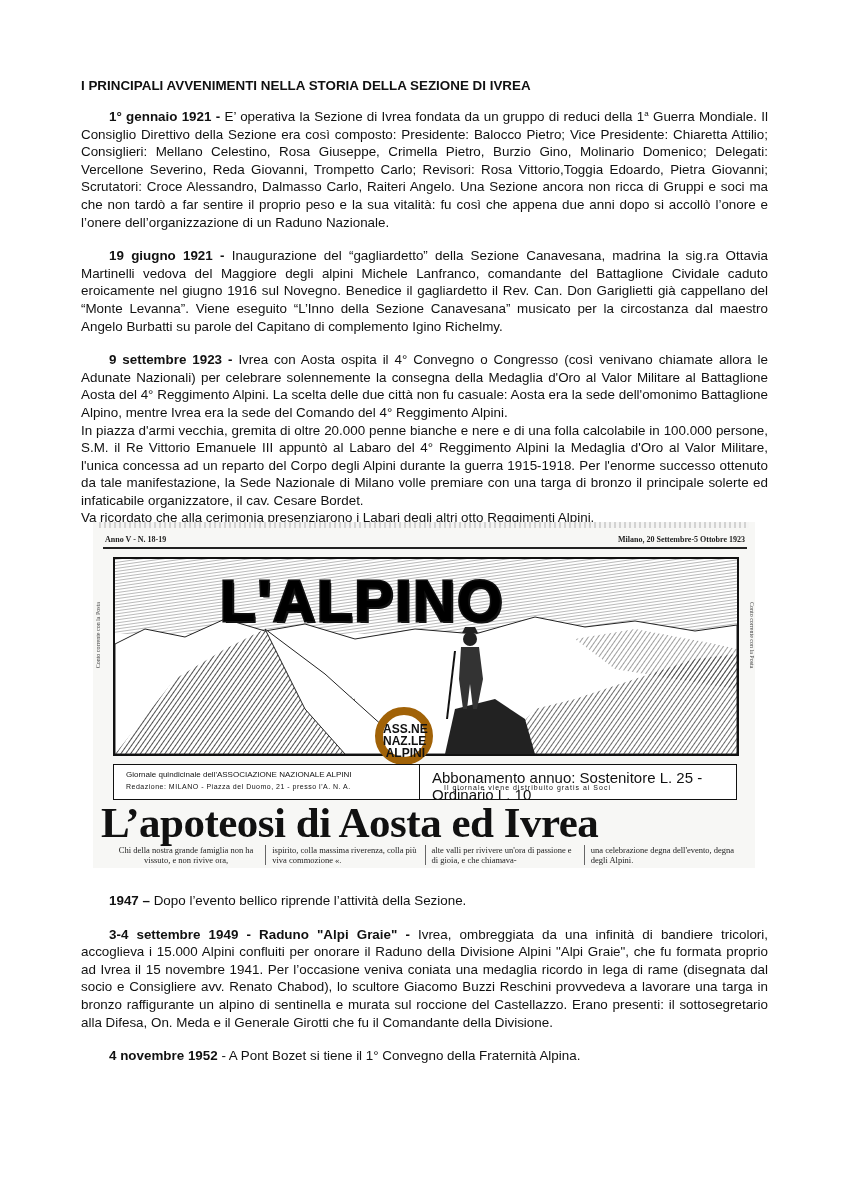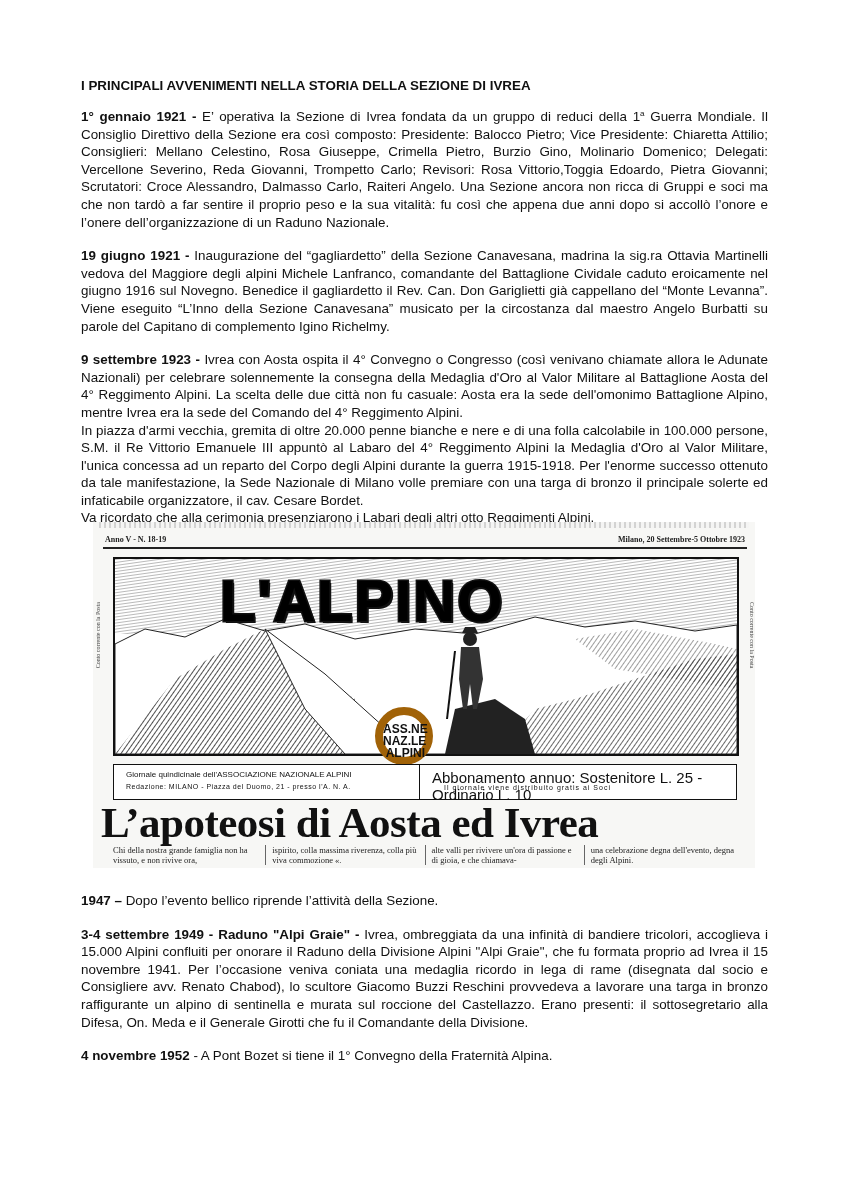--- a/index.html
+++ b/index.html
@@ -2,21 +2,21 @@
 <html><head>
   <meta charset="utf-8">
   <style>
     html, body { margin: 0; padding: 0; background: #ffffff; }
     body { width: 848px; height: 1199px; position: relative; overflow: hidden;
            font-family: "Liberation Sans", sans-serif; color: #111; }
     .page { position: absolute; left: 81px; top: 78px; width: 687px; }
     h1.title { margin: 0 0 15px 0; font-size: 13.4px; font-weight: bold; text-align: left;
                letter-spacing: 0; font-family: "Liberation Sans", sans-serif; }
     p.entry { margin: 0 0 16px 0; font-size: 13.4px; line-height: 17.6px; text-align: justify; }
-    p.entry .date { font-weight: bold; }
+    p.entry .date { font-weight: bold; margin-left: 28px; }
     p.entry .sep { font-weight: bold; }
     p.entry .inline-bold { font-weight: bold; }
     .cont { display: block; text-align: justify; }
     sup { font-size: 8px; vertical-align: super; line-height: 0; }
 
     
     .clip { position: absolute; left: 93px; top: 522px; width: 662px; height: 346px; background: #f7f7f5; }
     .clip .topbar { position: absolute; left: 6px; right: 6px; top: 0; height: 6px;
                     background: repeating-linear-gradient(90deg, #bbb 0 2px, #f3f3f3 2px 5px); opacity: .6; }
     .clip .issue { position: absolute; left: 12px; top: 13px; font-size: 8px; font-family: "Liberation Serif", serif; font-weight: bold; color: #222; }
@@ -36,21 +36,21 @@
     .clip .infobox { position: absolute; left: 20px; top: 242px; width: 622px; height: 34px; border: 1.5px solid #111; background: #fff; }
     .clip .infobox .l { position: absolute; left: 0; top: 0; width: 305px; height: 100%; border-right: 1.5px solid #111; }
     .clip .infobox .l1 { position: absolute; left: 12px; top: 5px; font-size: 8px; }
     .clip .infobox .l2 { position: absolute; left: 12px; top: 18px; font-size: 7px; letter-spacing: .5px; }
     .clip .infobox .r1 { position: absolute; left: 318px; top: 4px; font-size: 15px; }
     .clip .infobox .r2 { position: absolute; left: 330px; top: 19px; font-size: 7px; letter-spacing: 1px; }
     .clip .headline { position: absolute; left: 8px; top: 276px; font-family: "Liberation Serif", serif; font-weight: bold;
                       font-size: 43px; color: #111; letter-spacing: -0.5px; white-space: nowrap; }
     .clip .cols { position: absolute; left: 20px; top: 323px; width: 630px; display: flex; font-family: "Liberation Serif", serif; font-size: 8.5px; line-height: 10px; color: #222; }
     .clip .cols div { flex: 1; padding: 0 6px; border-left: 1px solid #666; }
-    .clip .cols div:first-child { border-left: none; padding-left: 0; }
+    .clip .cols div:first-child { border-left: none; padding-left: 0; text-align: center; }
 
     .page2 { position: absolute; left: 81px; top: 892px; width: 687px; }
   </style>
 </head>
 <body>
 
 <div class="page">
   <h1 class="title">I PRINCIPALI AVVENIMENTI NELLA STORIA DELLA SEZIONE DI IVREA</h1>
 
   <p class="entry">

